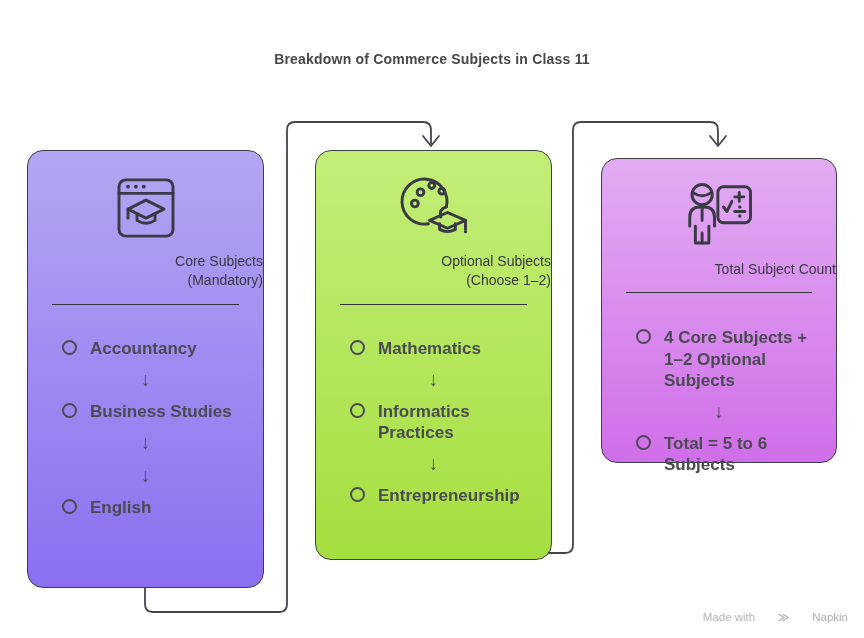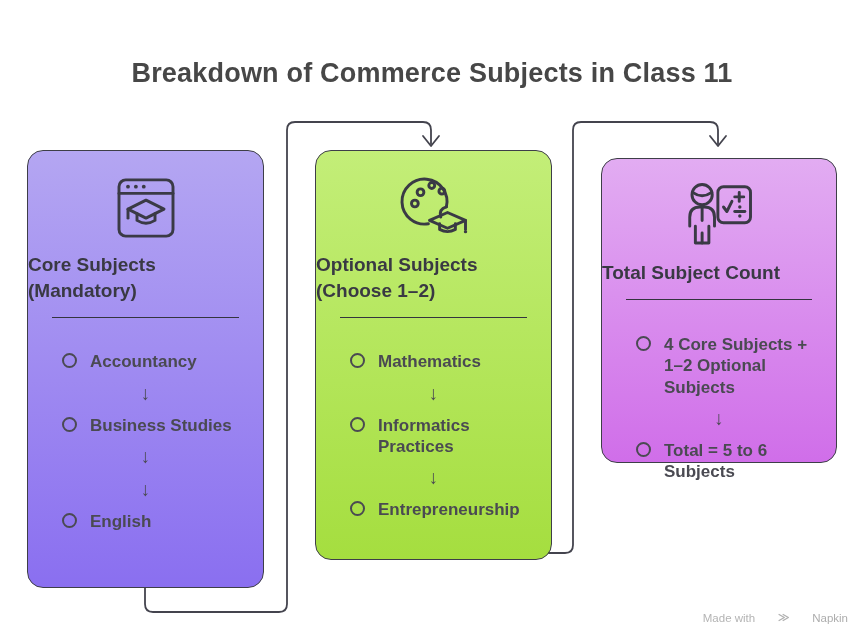--- a/index.html
+++ b/index.html
@@ -1,47 +1,47 @@
 <!DOCTYPE html>
 <html><head>
 <meta charset="utf-8">
 <style>
   html,body { margin:0; padding:0; background:#ffffff; }
   .canvas {
     position:relative; width:864px; height:638px; background:#ffffff;
     font-family:"Liberation Sans", sans-serif; overflow:hidden;
   }
   .page-title {
-    position:absolute; top:50px; left:0; right:0; margin:8px;
-    text-align:center; font-size:27px; font-weight:700; color:#474747;
+    position:absolute; top:50px; left:0; right:0; margin:1px;
+    text-align:center; font-size:14px; font-weight:700; color:#474747;
     letter-spacing:.2px;
   }
   .connectors { position:absolute; left:0; top:0; pointer-events:none; }
   .card {
     position:absolute; border:1.6px solid #3e3e48; border-radius:16px;
     box-sizing:border-box;
   }
   .card-core     { left:27px;  top:150px; width:237px; height:438px; }
   .card-optional { left:315px; top:150px; width:237px; height:410px; }
   .card-total    { left:601px; top:150px; width:236px; height:305px;margin-top:8px; }
   .icon-wrap { margin:18px auto 0; width:78px; height:78px;
                display:flex; align-items:center; justify-content:center; }
-  .card-title { margin-top:5px; text-align:left; font-size:19px; font-weight:700;
+  .card-title { margin-top:5px; text-align:right; font-size:14px; font-weight:400;
                 color:#393943; line-height:1.38; }
   .divider { margin:13px 24px 0 24px; border:0; border-top:1.7px solid #34343e; }
   .items { margin-top:33px; }
   .card-total .items { margin-top:34px; }
   .item { display:flex; align-items:flex-start; gap:13px; padding:0 16px 0 34px; }
   .bullet { width:11px; height:11px; border:2.2px solid #4a4a52; border-radius:50%;
             flex:none; margin-top:2px; background:transparent; }
   .item-label { font-size:17px; font-weight:700; color:#4a4a52; line-height:1.25; }
   .arrow { text-align:center; font-size:19px; font-weight:700; color:#4a4a52;
            height:24px; line-height:24px; margin:9px 0; }
   .footer { position:absolute; right:16px; bottom:14px; display:flex;
-            align-items:center; gap:22px; color:#b4b4b4; font-size:11.5px; }
+            align-items:flex-start; gap:22px; color:#b4b4b4; font-size:11.5px; }
   .footer .brand { font-weight:400; color:#adadad; }
   .ic { stroke:#3a3a45; fill:none; stroke-width:2.6; stroke-linecap:round; stroke-linejoin:round; }
   .ic .fill { fill:#3a3a45; stroke:none; }
 </style>
 </head>
 <body>
 
 <div class="canvas">
 
   <h1 class="page-title">Breakdown of Commerce Subjects in Class 11</h1>

